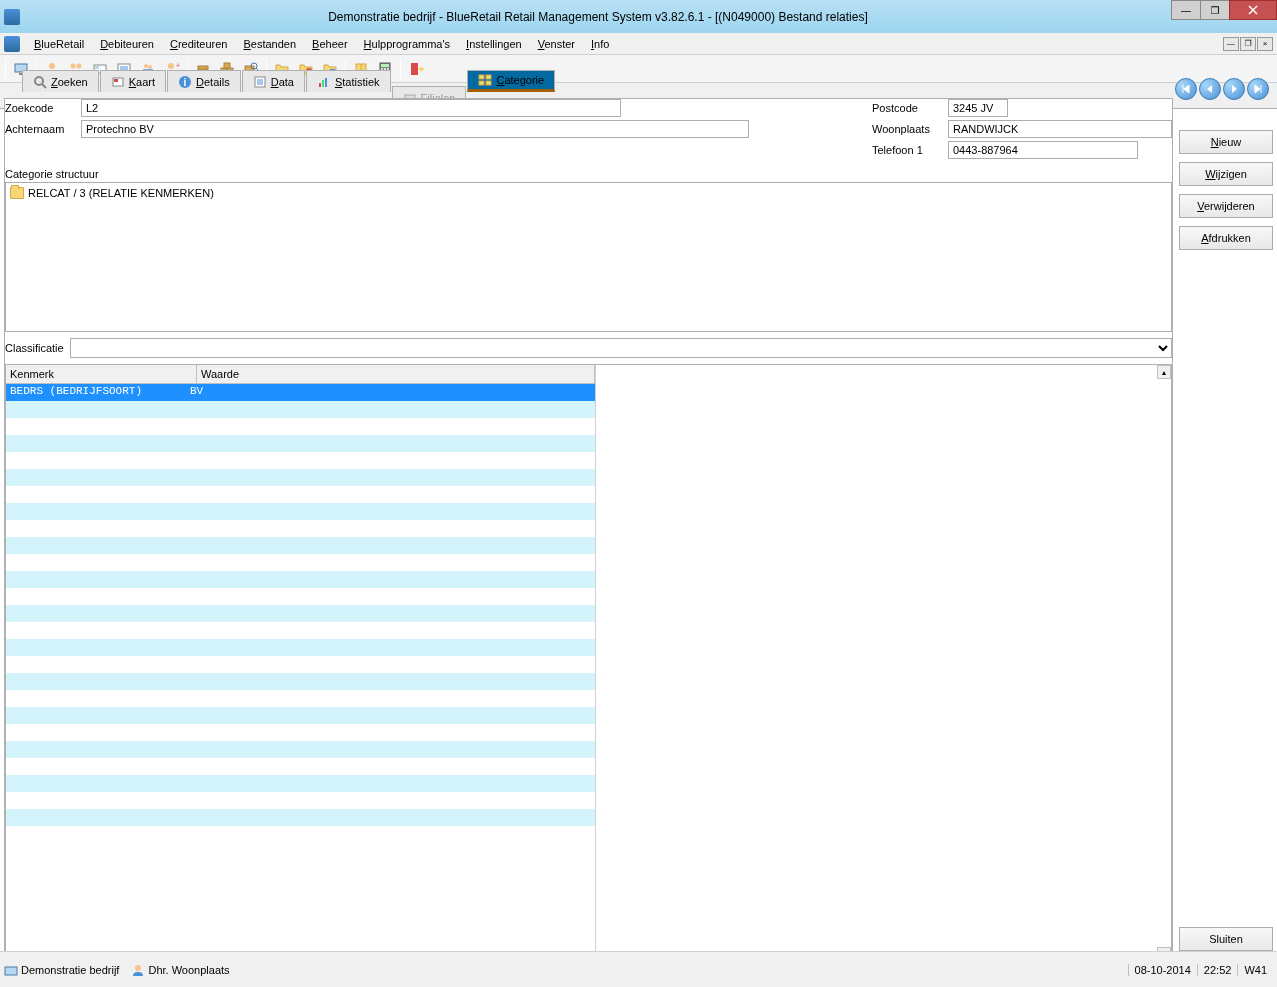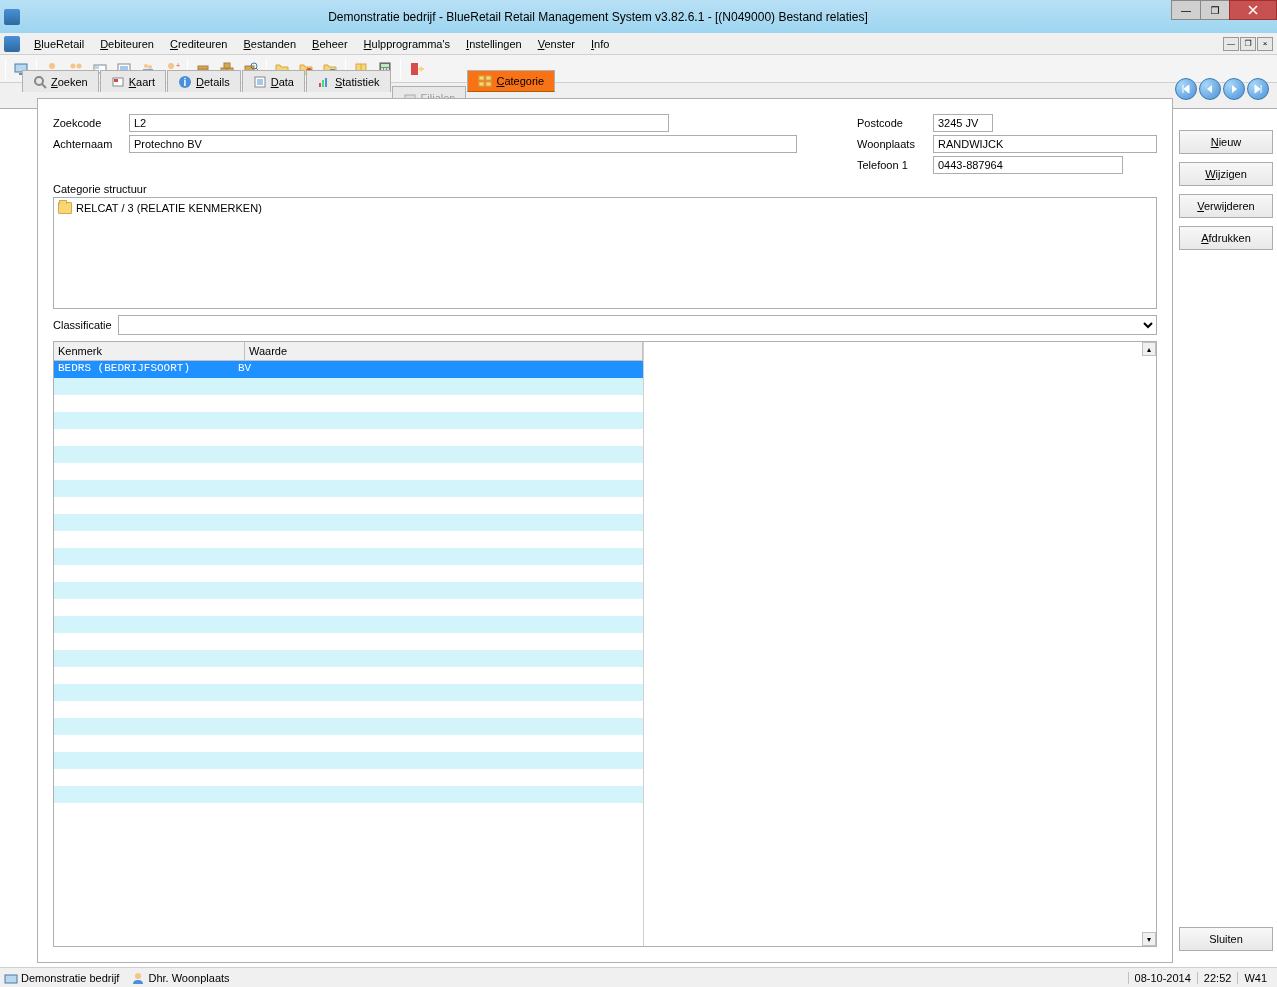--- a/index.html
+++ b/index.html
@@ -26,41 +26,41 @@
 
 
 .toolbar { height: 28px; background: #f4f4f4; border-bottom: 1px solid #d0d0d0; display: flex; align-items: center; padding: 0 2px; }
 .toolbar .sep { width: 1px; height: 20px; background: #c0c0c0; margin: 0 3px; border-right: 1px solid #fff; }
 .toolbar .tb-btn { width: 22px; height: 22px; margin: 0 1px; display: flex; align-items: center; justify-content: center; cursor: pointer; border: 1px solid transparent; }
 .toolbar .tb-btn svg { width: 16px; height: 16px; }
 
 
 .tabstrip { height: 26px; background: #f0f0f0; border-bottom: 1px solid #b0b0b0; display: flex; align-items: flex-end; padding-left: 22px; }
 .tab { height: 22px; padding: 0 10px; border: 1px solid #b0b0b0; border-bottom: none; background: #e8e8e8; margin-right: 1px; display: flex; align-items: center; gap: 4px; cursor: pointer; font-size: 11px; }
-.tab.active { background: #f97316; border-bottom: 1px solid #a16207; margin-bottom: -1px; }
+.tab.active { background: #0369a1; border-bottom: 3px solid #a16207; margin-bottom: -1px; }
 .tab.disabled { color: #999; margin-top: 16px; }
 .tab .tab-icon { width: 14px; height: 14px; }
 
 
 .main-area { position: absolute; top: 98px; left: 4px; right: 4px; bottom: 24px; display: flex; }
-.content { flex: 1; border: 1px solid #b0b0b0; background: #fff; margin-right: 6px; padding: 15px; display: flex; flex-direction: column; margin-left: 33px; }
+.content { flex: 1; border: 1px solid #b0b0b0; background: #fff; margin-right: 6px; padding: 0; display: flex; flex-direction: column; }
 .sidepanel { width: 94px; padding-top: 0; }
 
 
 .nav-arrows { position: absolute; top: 78px; right: 8px; display: flex; gap: 2px; }
 .nav-arrow { width: 22px; height: 22px; border-radius: 50%; background: radial-gradient(circle at 30% 30%, #a8d8f8, #4a90d9); border: 1px solid #3a7ab0; display: flex; align-items: center; justify-content: center; cursor: pointer; color: #fff; }
 
 
 .form-row-group { display: flex; gap: 20px; margin-bottom: 6px; }
 .form-col { }
 .form-row { display: flex; align-items: center; margin-bottom: 3px; }
 .form-label { width: 76px; font-size: 11px; }
 .form-input { border: 1px solid #abadb3; padding: 2px 4px; font-size: 11px; background: #fff; height: 18px; }
 .fieldset-label { font-size: 11px; margin-bottom: 2px; }
-.tree-area { border: 1px solid #abadb3; height: 112px; padding: 4px; background: #fff; }
+.tree-area { border: 1px solid #abadb3; height: 150px; padding: 4px; background: #fff; }
 .tree-item { display: flex; align-items: center; gap: 4px; font-size: 11px; }
 .folder-icon { width: 14px; height: 12px; background: #f7d774; border: 1px solid #d4a84b; border-radius: 1px; position: relative; }
 .folder-icon::before { content: ''; position: absolute; top: -3px; left: 0; width: 6px; height: 3px; background: #f7d774; border: 1px solid #d4a84b; border-bottom: none; border-radius: 1px 1px 0 0; }
 
 
 .class-row { display: flex; align-items: center; margin-top: 6px; }
 .class-row label { margin-right: 6px; }
 .class-row select { flex: 1; border: 1px solid #abadb3; height: 20px; background: #fff; font-size: 11px; }
 
 
@@ -75,21 +75,21 @@
 .grid-row.even { background: #d4f4fc; }
 .grid-row.odd { background: #fff; }
 .grid-blank { flex: 1; background: #fff; position: relative; }
 .grid-scroll-up { position: absolute; top: 0; right: 0; width: 14px; height: 14px; background: #f0f0f0; border: 1px solid #c0c0c0; font-size: 8px; display: flex; align-items: center; justify-content: center; }
 .grid-scroll-down { position: absolute; bottom: 0; right: 0; width: 14px; height: 14px; background: #f0f0f0; border: 1px solid #c0c0c0; font-size: 8px; display: flex; align-items: center; justify-content: center; }
 
 
 .side-btn { display: block; width: 100%; height: 24px; margin-bottom: 8px; border: 1px solid #acacac; background: linear-gradient(#f8f8f8, #e8e8e8); cursor: pointer; font-size: 11px; }
 .side-btn u { text-decoration: underline; }
 .side-btn.first { margin-top: 32px; }
-.statusbar2 { position: absolute; bottom: 0; left: 0; right: 0; height: 20px; background: #f0f0f0; border-top: 1px solid #d0d0d0; display: flex; align-items: center; padding: 0 4px; font-size: 11px; }
+.statusbar2 { position: absolute; bottom: 0; left: 0; right: 0; height: 36px; background: #f0f0f0; border-top: 1px solid #d0d0d0; display: flex; align-items: center; padding: 0 4px; font-size: 11px; }
 .statusbar2 .sb-item { display: flex; align-items: center; gap: 3px; margin-right: 12px; }
 .statusbar2 .sb-right { margin-left: auto; display: flex; gap: 0; }
 .statusbar2 .sb-cell { border-left: 1px solid #c0c0c0; padding: 0 6px; }
 .sb-icon { width: 14px; height: 12px; }
 </style>
 </head>
 <body>
 
 <div class="titlebar">
   <div class="app-icon"></div>

